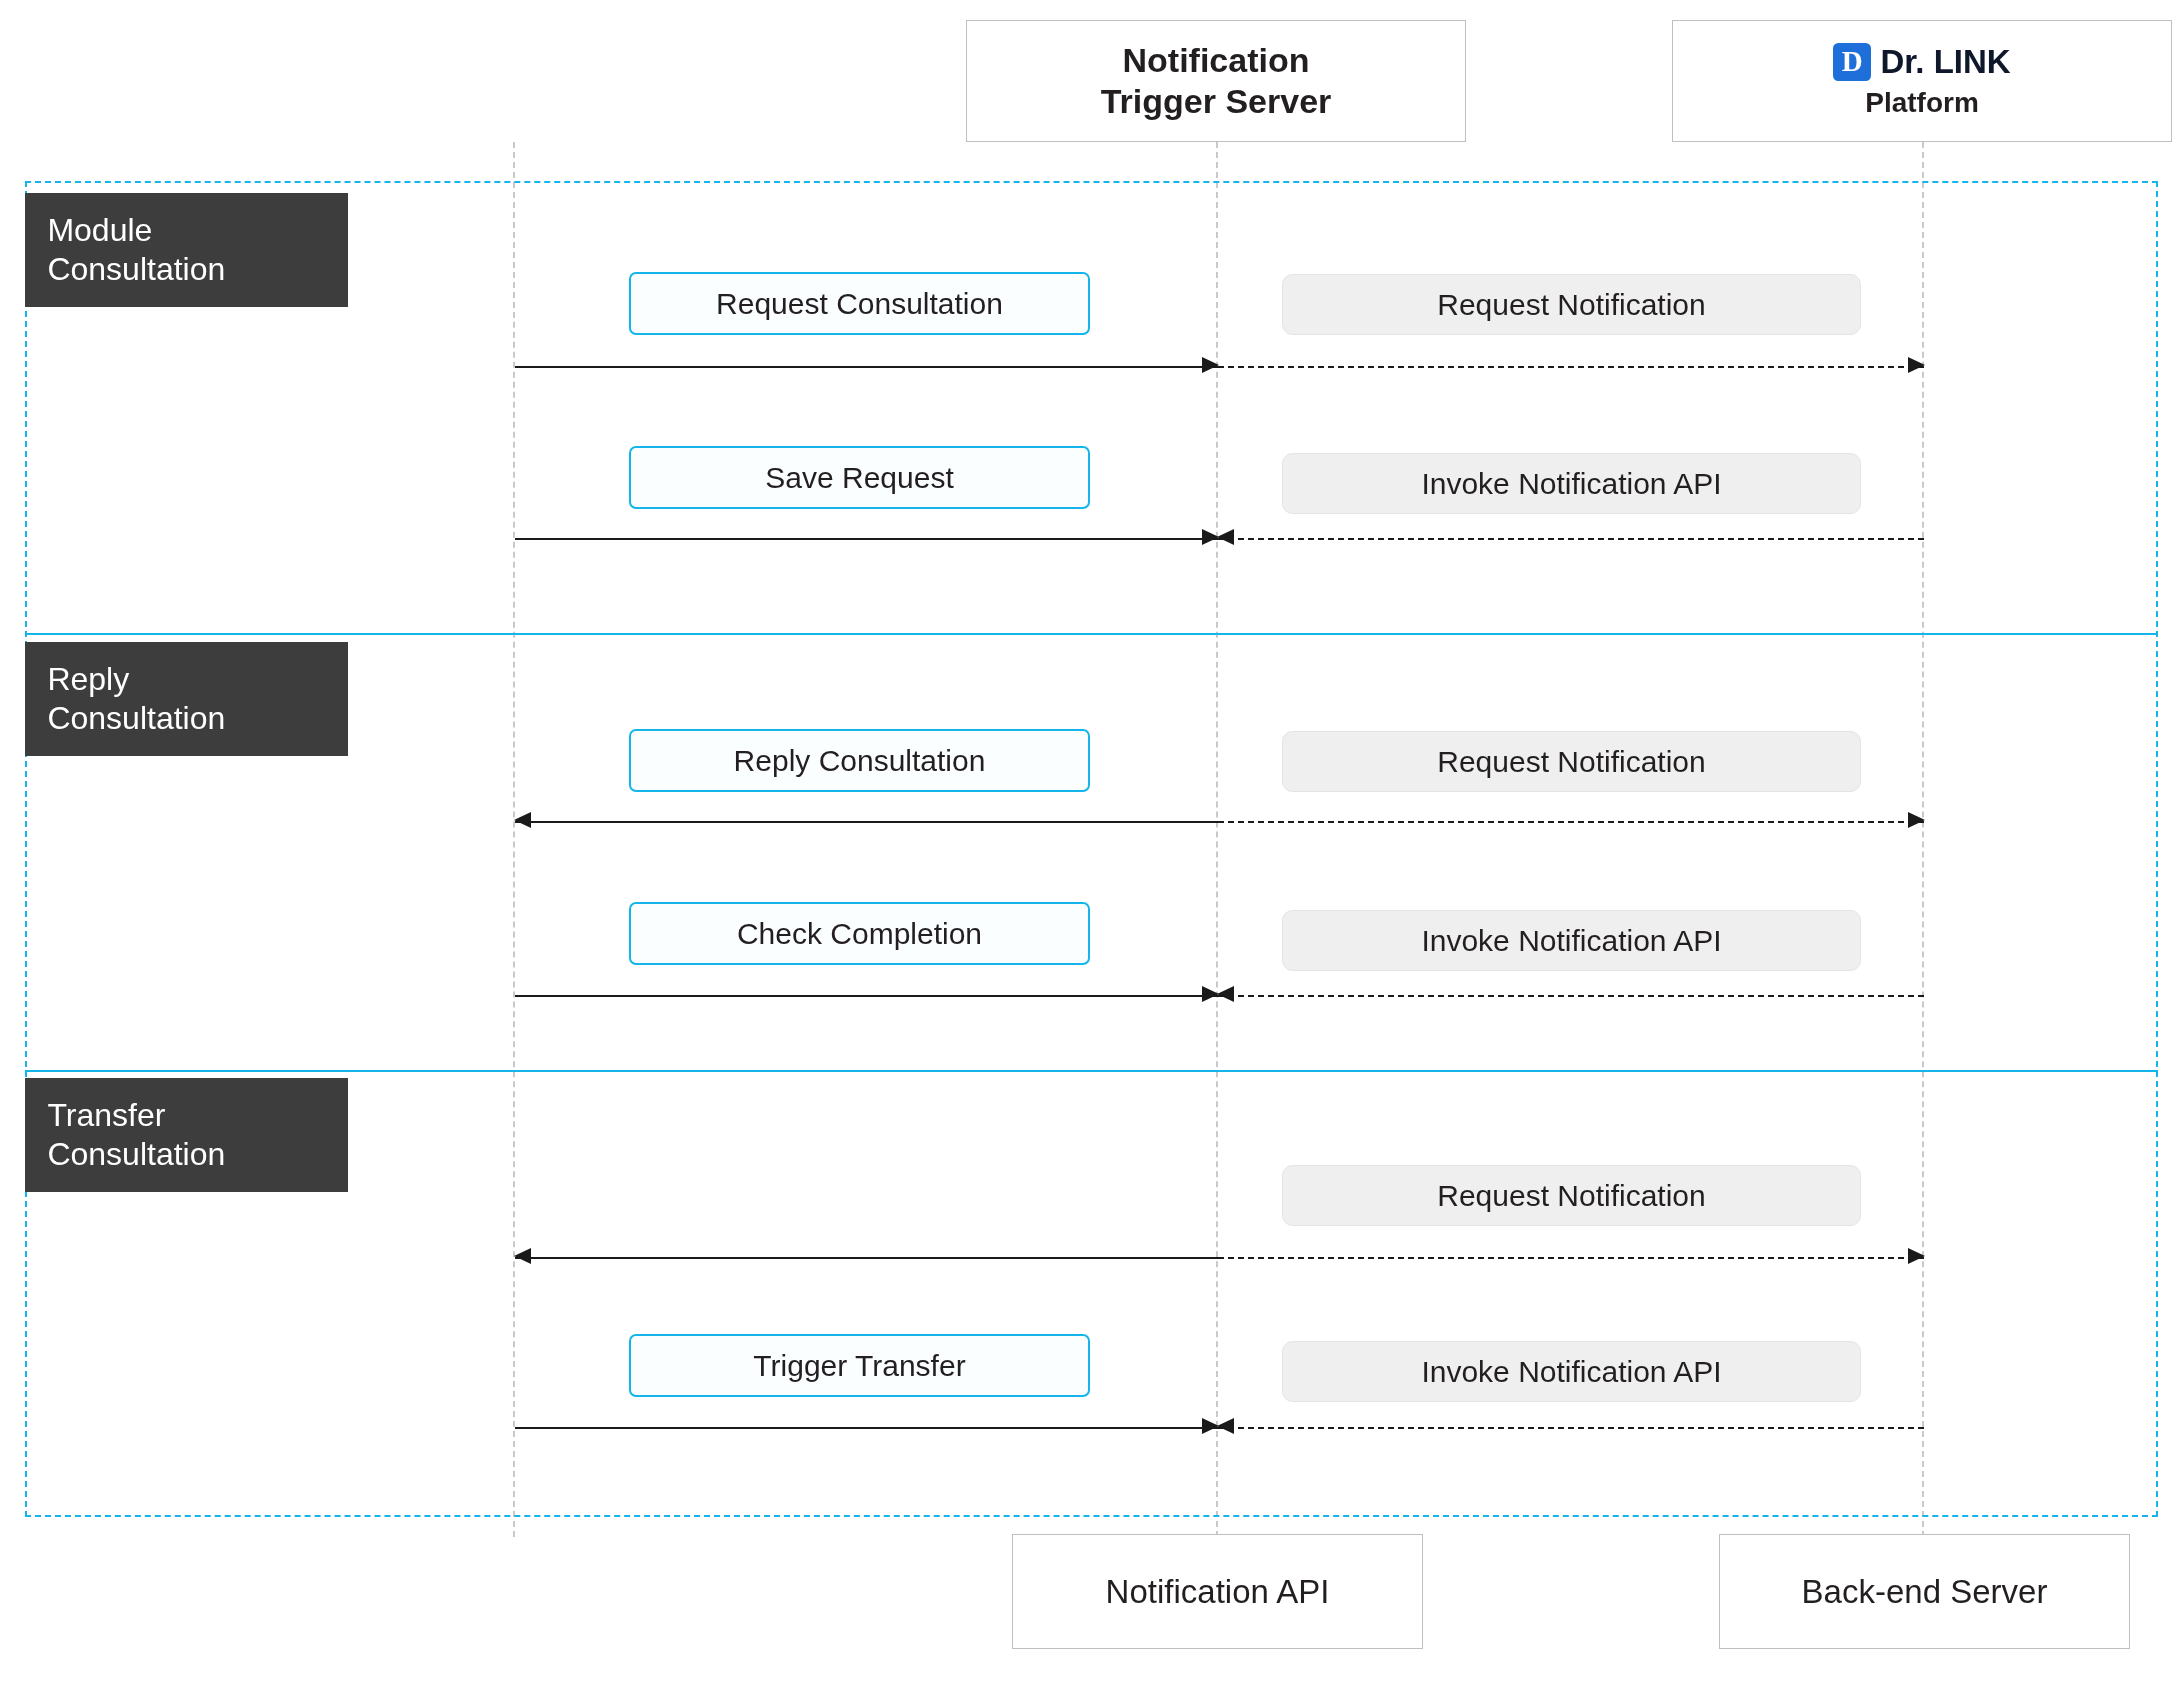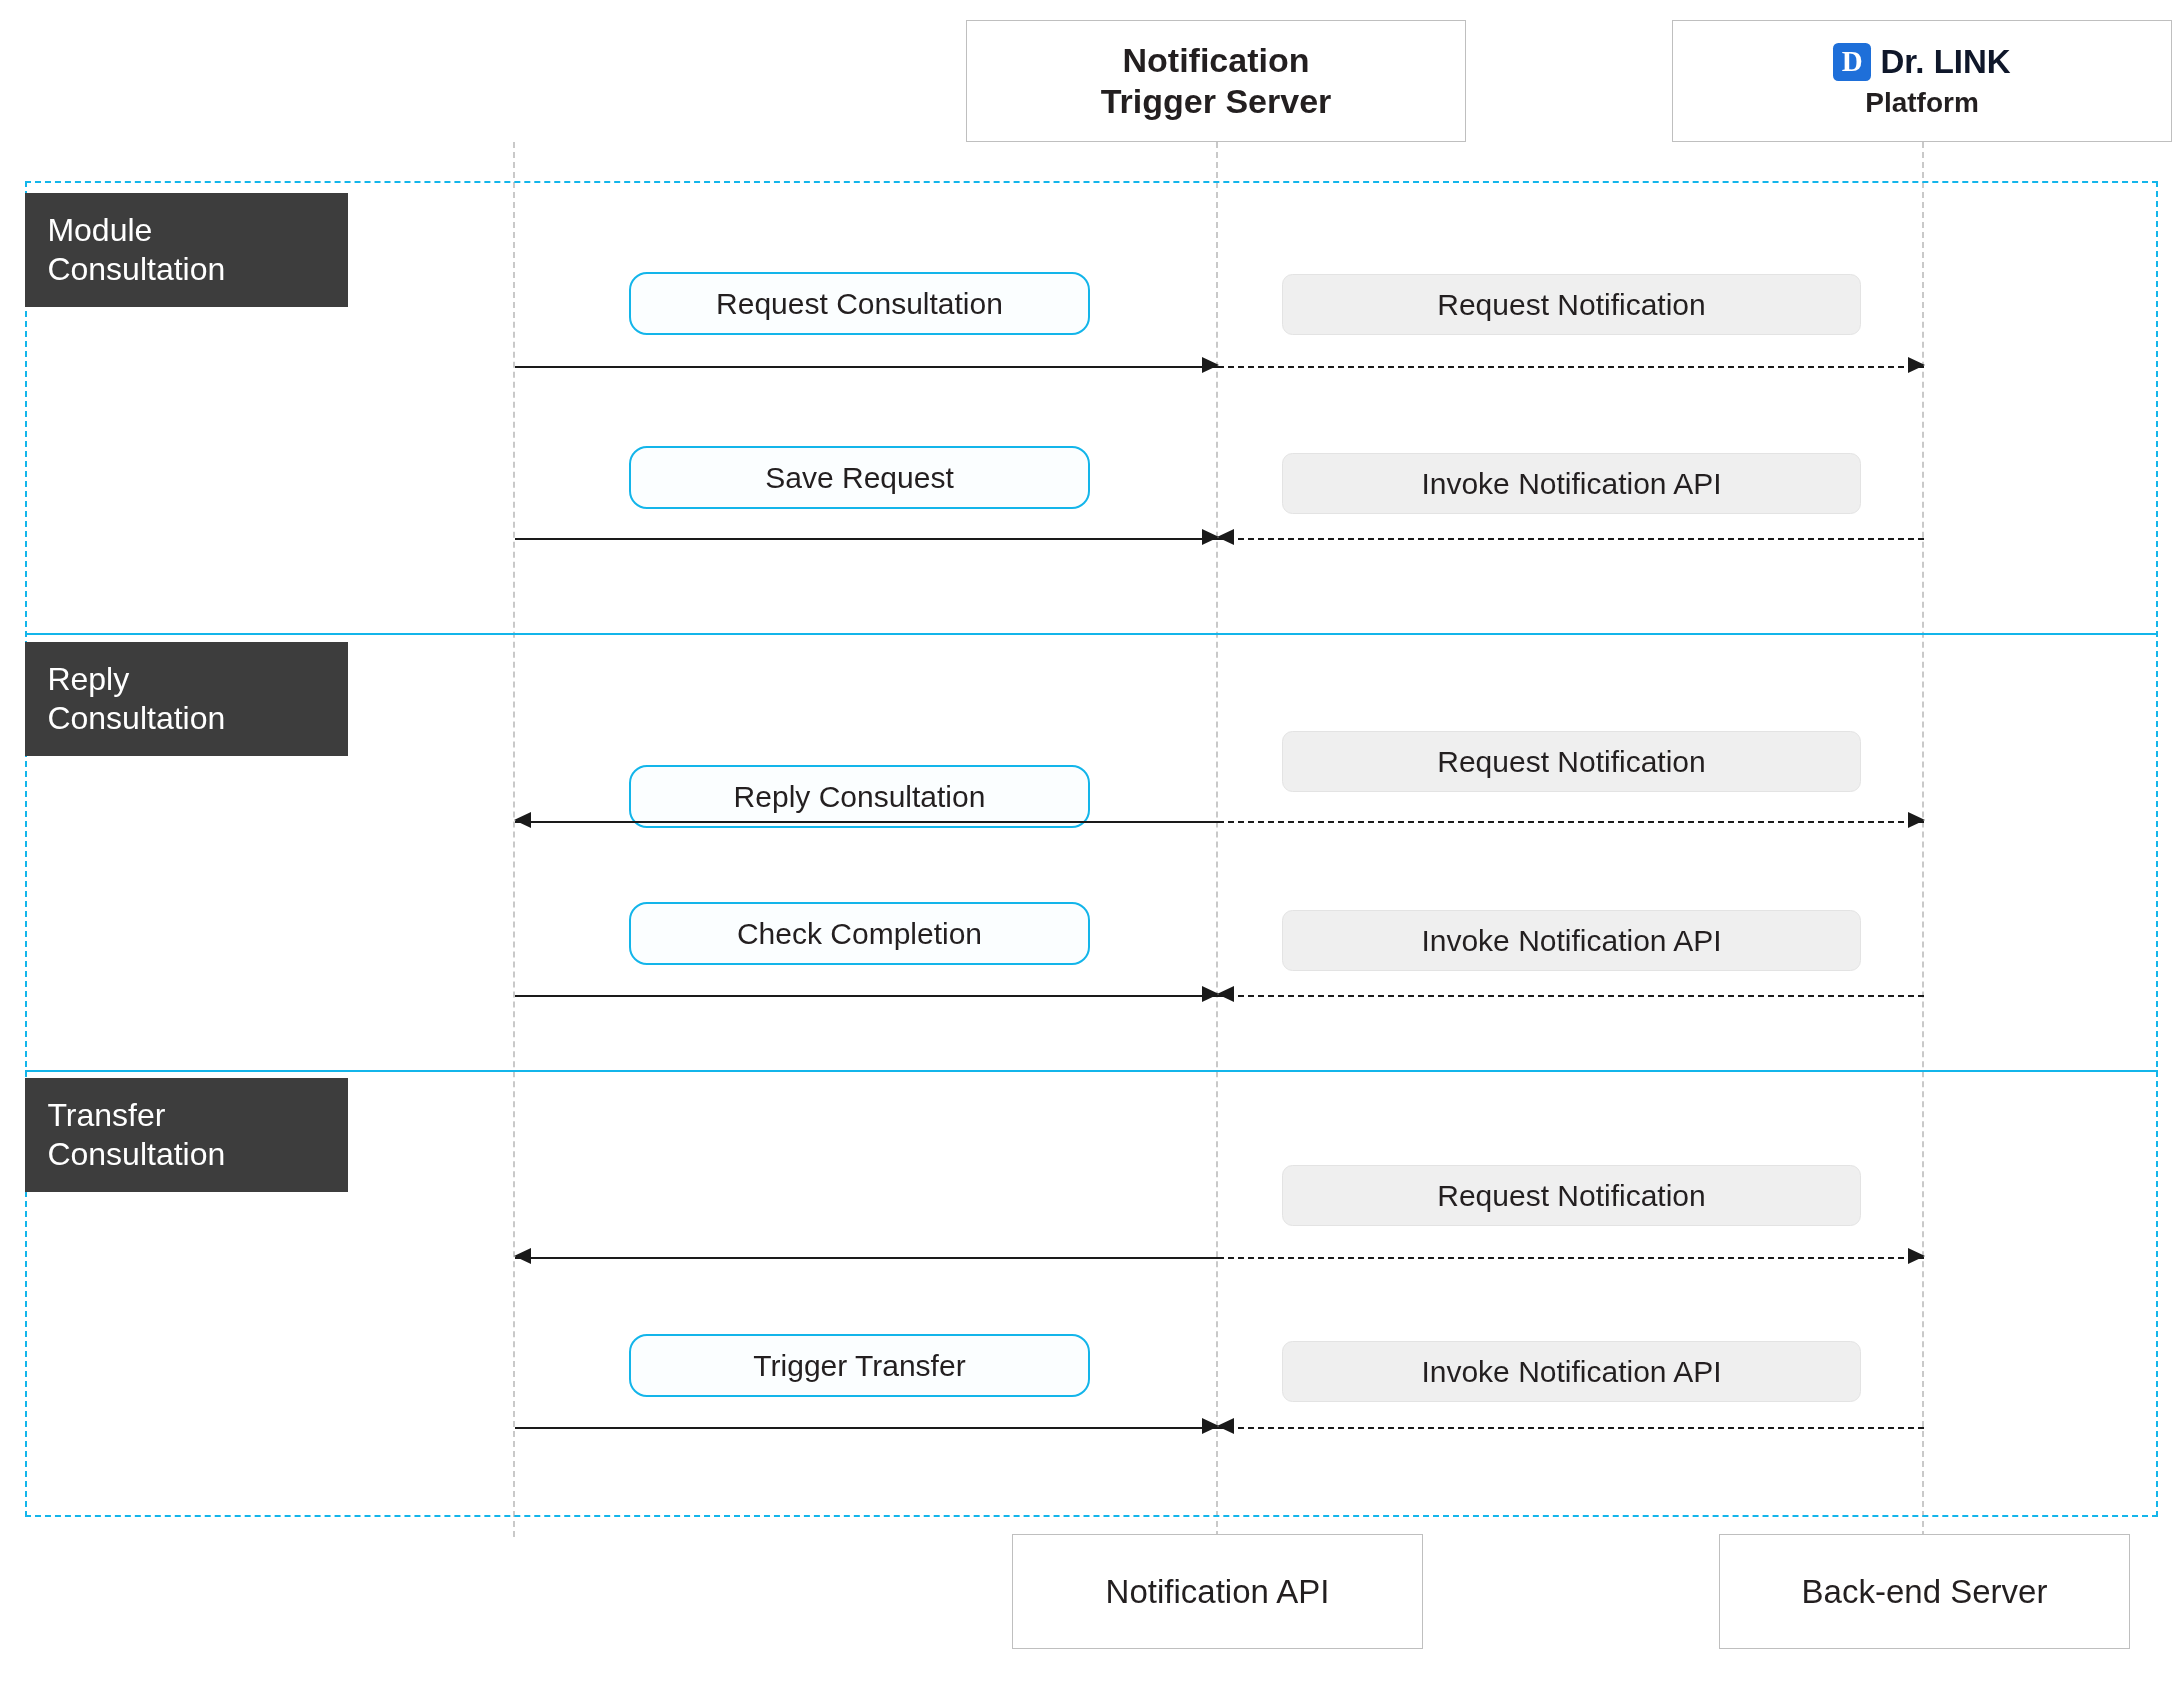--- a/index.html
+++ b/index.html
@@ -171,21 +171,21 @@
     line-height: 1.2;
     padding: 18.4px 0 18.4px 22.4px;
   }
 
   
   .msg-pill {
     position: absolute;
     box-sizing: border-box;
     height: 63px;
     border: 2px solid #13b5ea;
-    border-radius: 18px;
+    border-radius: 7px;
     background: #fbfeff;
     display: flex;
     align-items: center;
     justify-content: center;
     font-size: 30px;
     color: #231f20;
     white-space: nowrap;
   }
   .msg-pill.left {
     left: 629px;
@@ -329,21 +329,21 @@
   <div class="note-pill" style="top:453px">Invoke Notification API</div>
   <div class="arrow solid" style="left:515px; top:538px; width:703px">
     <div class="line"></div>
     <div class="head right"></div>
   </div>
   <div class="arrow dashed" style="left:1218px; top:538px; width:706px">
     <div class="line"></div>
     <div class="head left"></div>
   </div>
 
-  <div class="msg-pill left" style="top:765px">Reply Consultation</div>
+  <div class="msg-pill left" style="top:729px">Reply Consultation</div>
   <div class="note-pill" style="top:731px">Request Notification</div>
   <div class="arrow solid" style="left:515px; top:821px; width:703px">
     <div class="line"></div>
     <div class="head left"></div>
   </div>
   <div class="arrow dashed" style="left:1218px; top:821px; width:706px">
     <div class="line"></div>
     <div class="head right"></div>
   </div>
 

